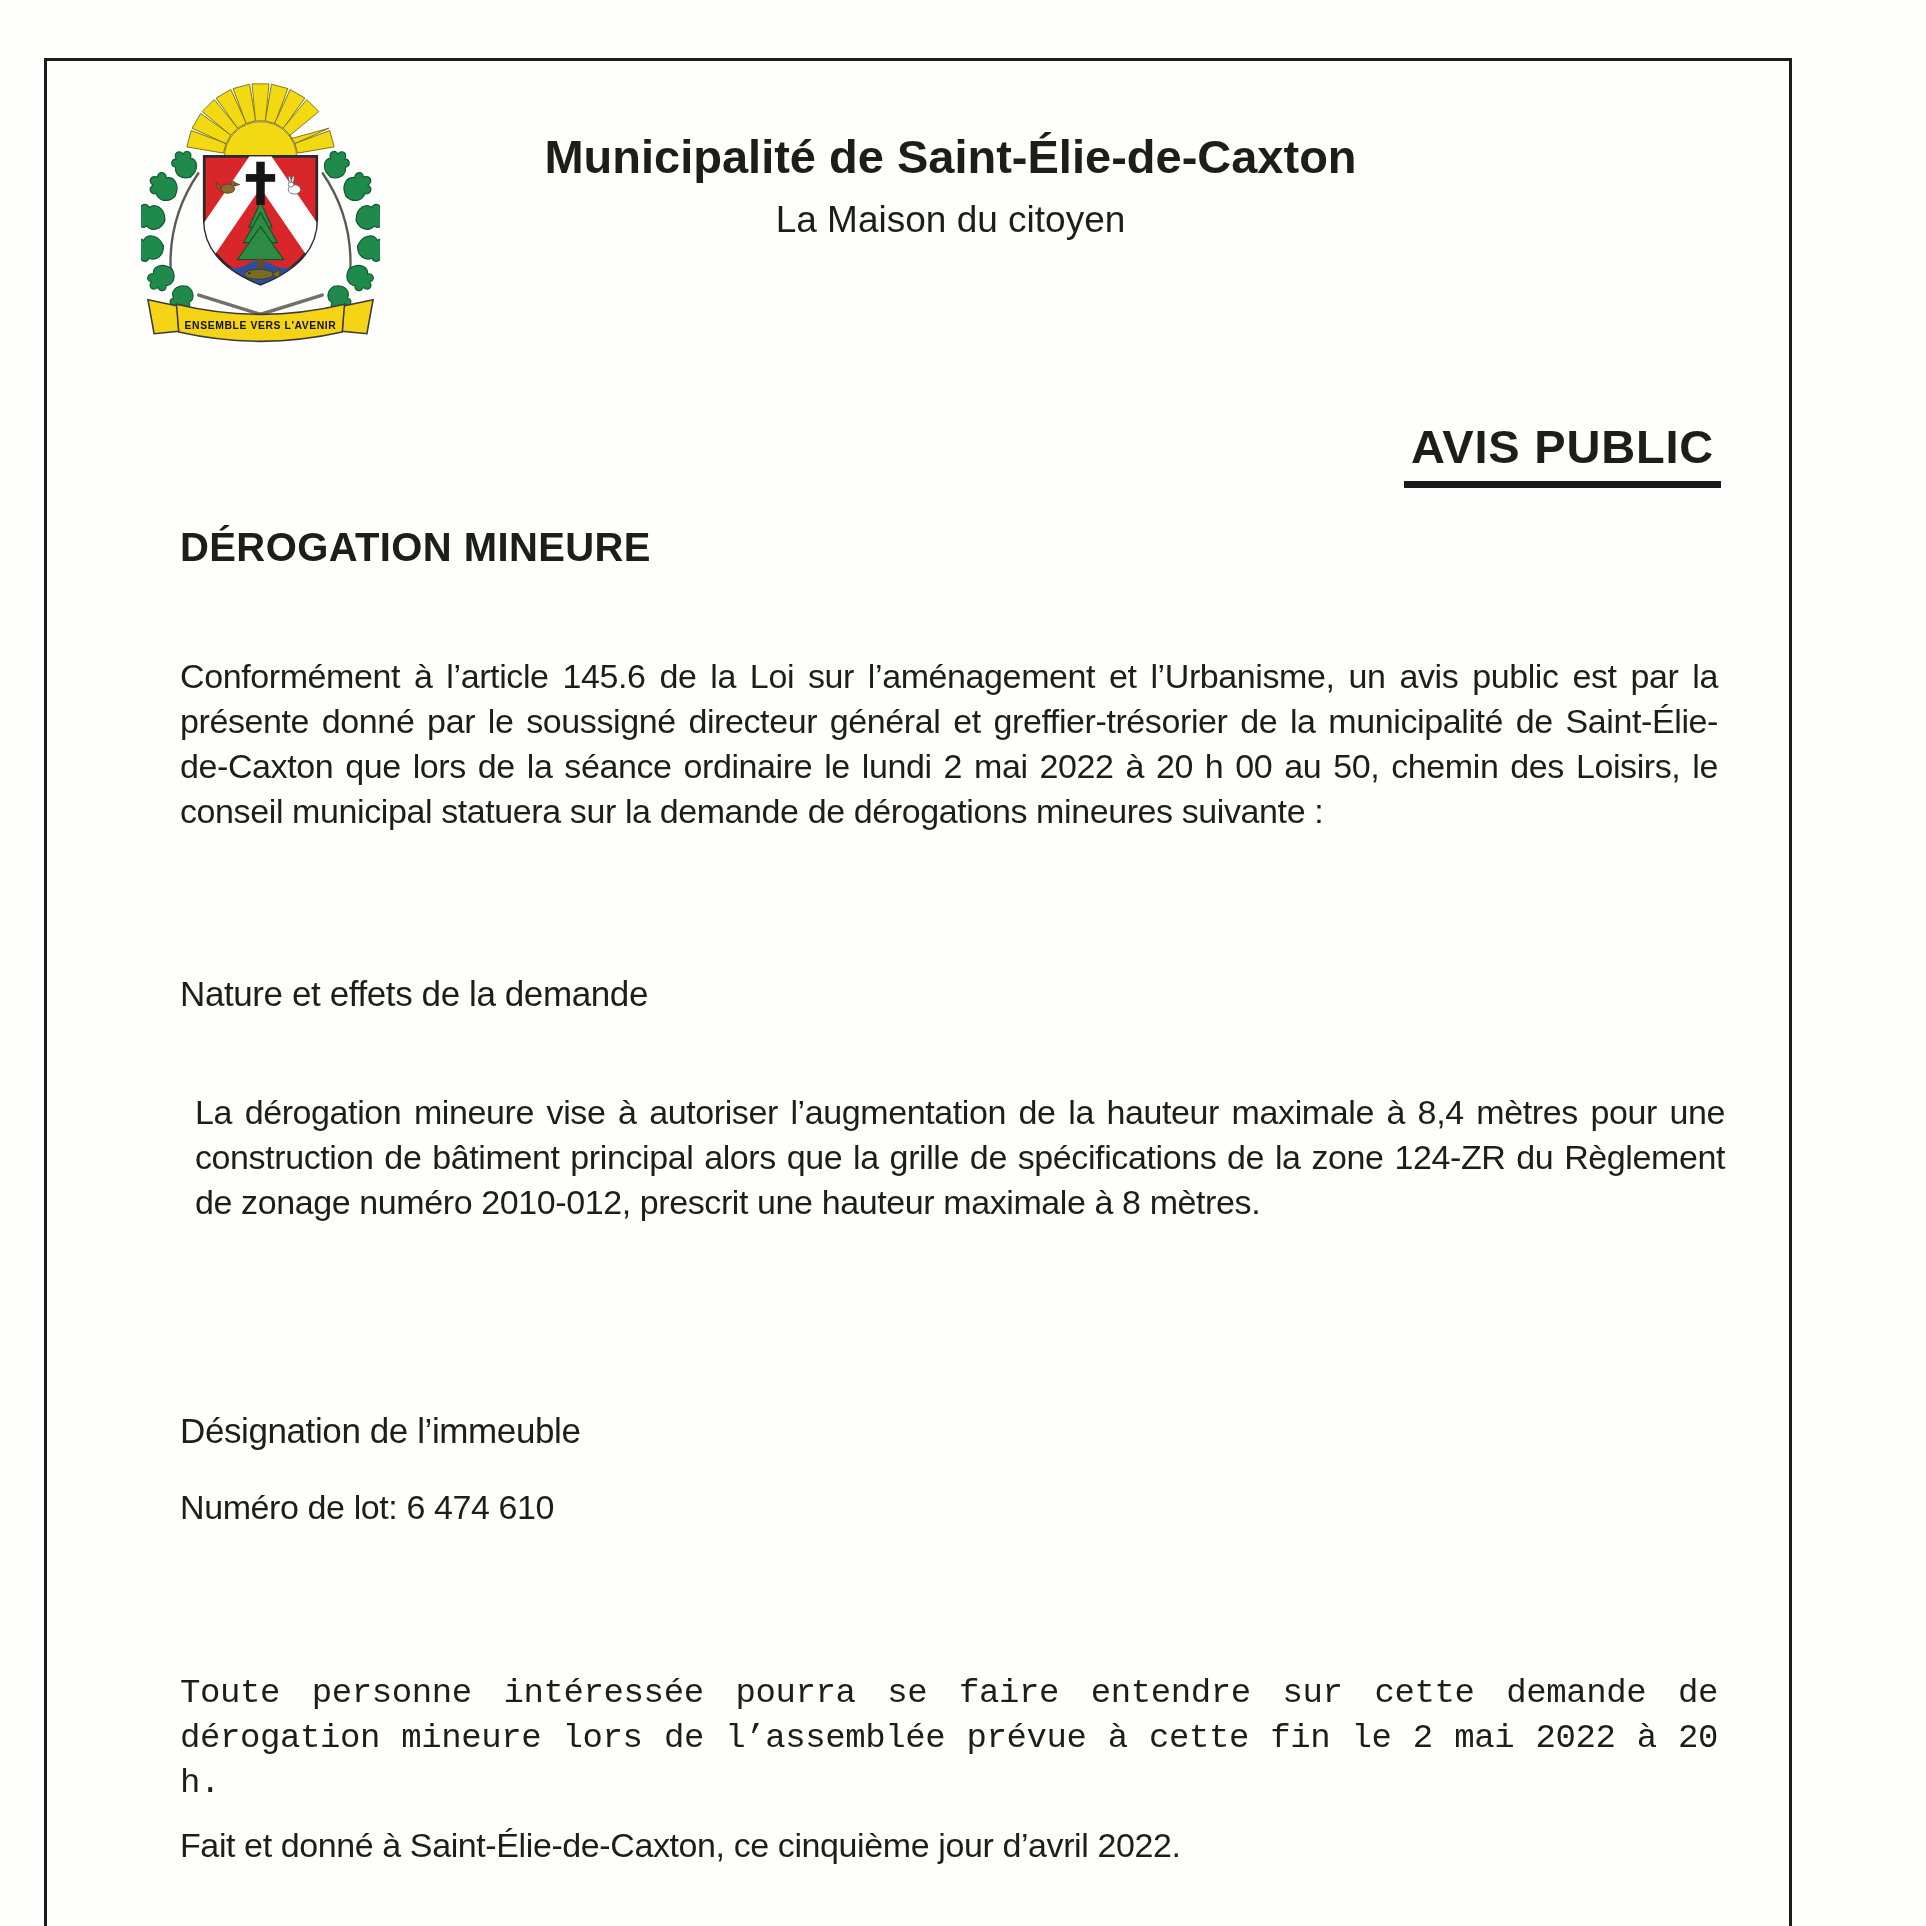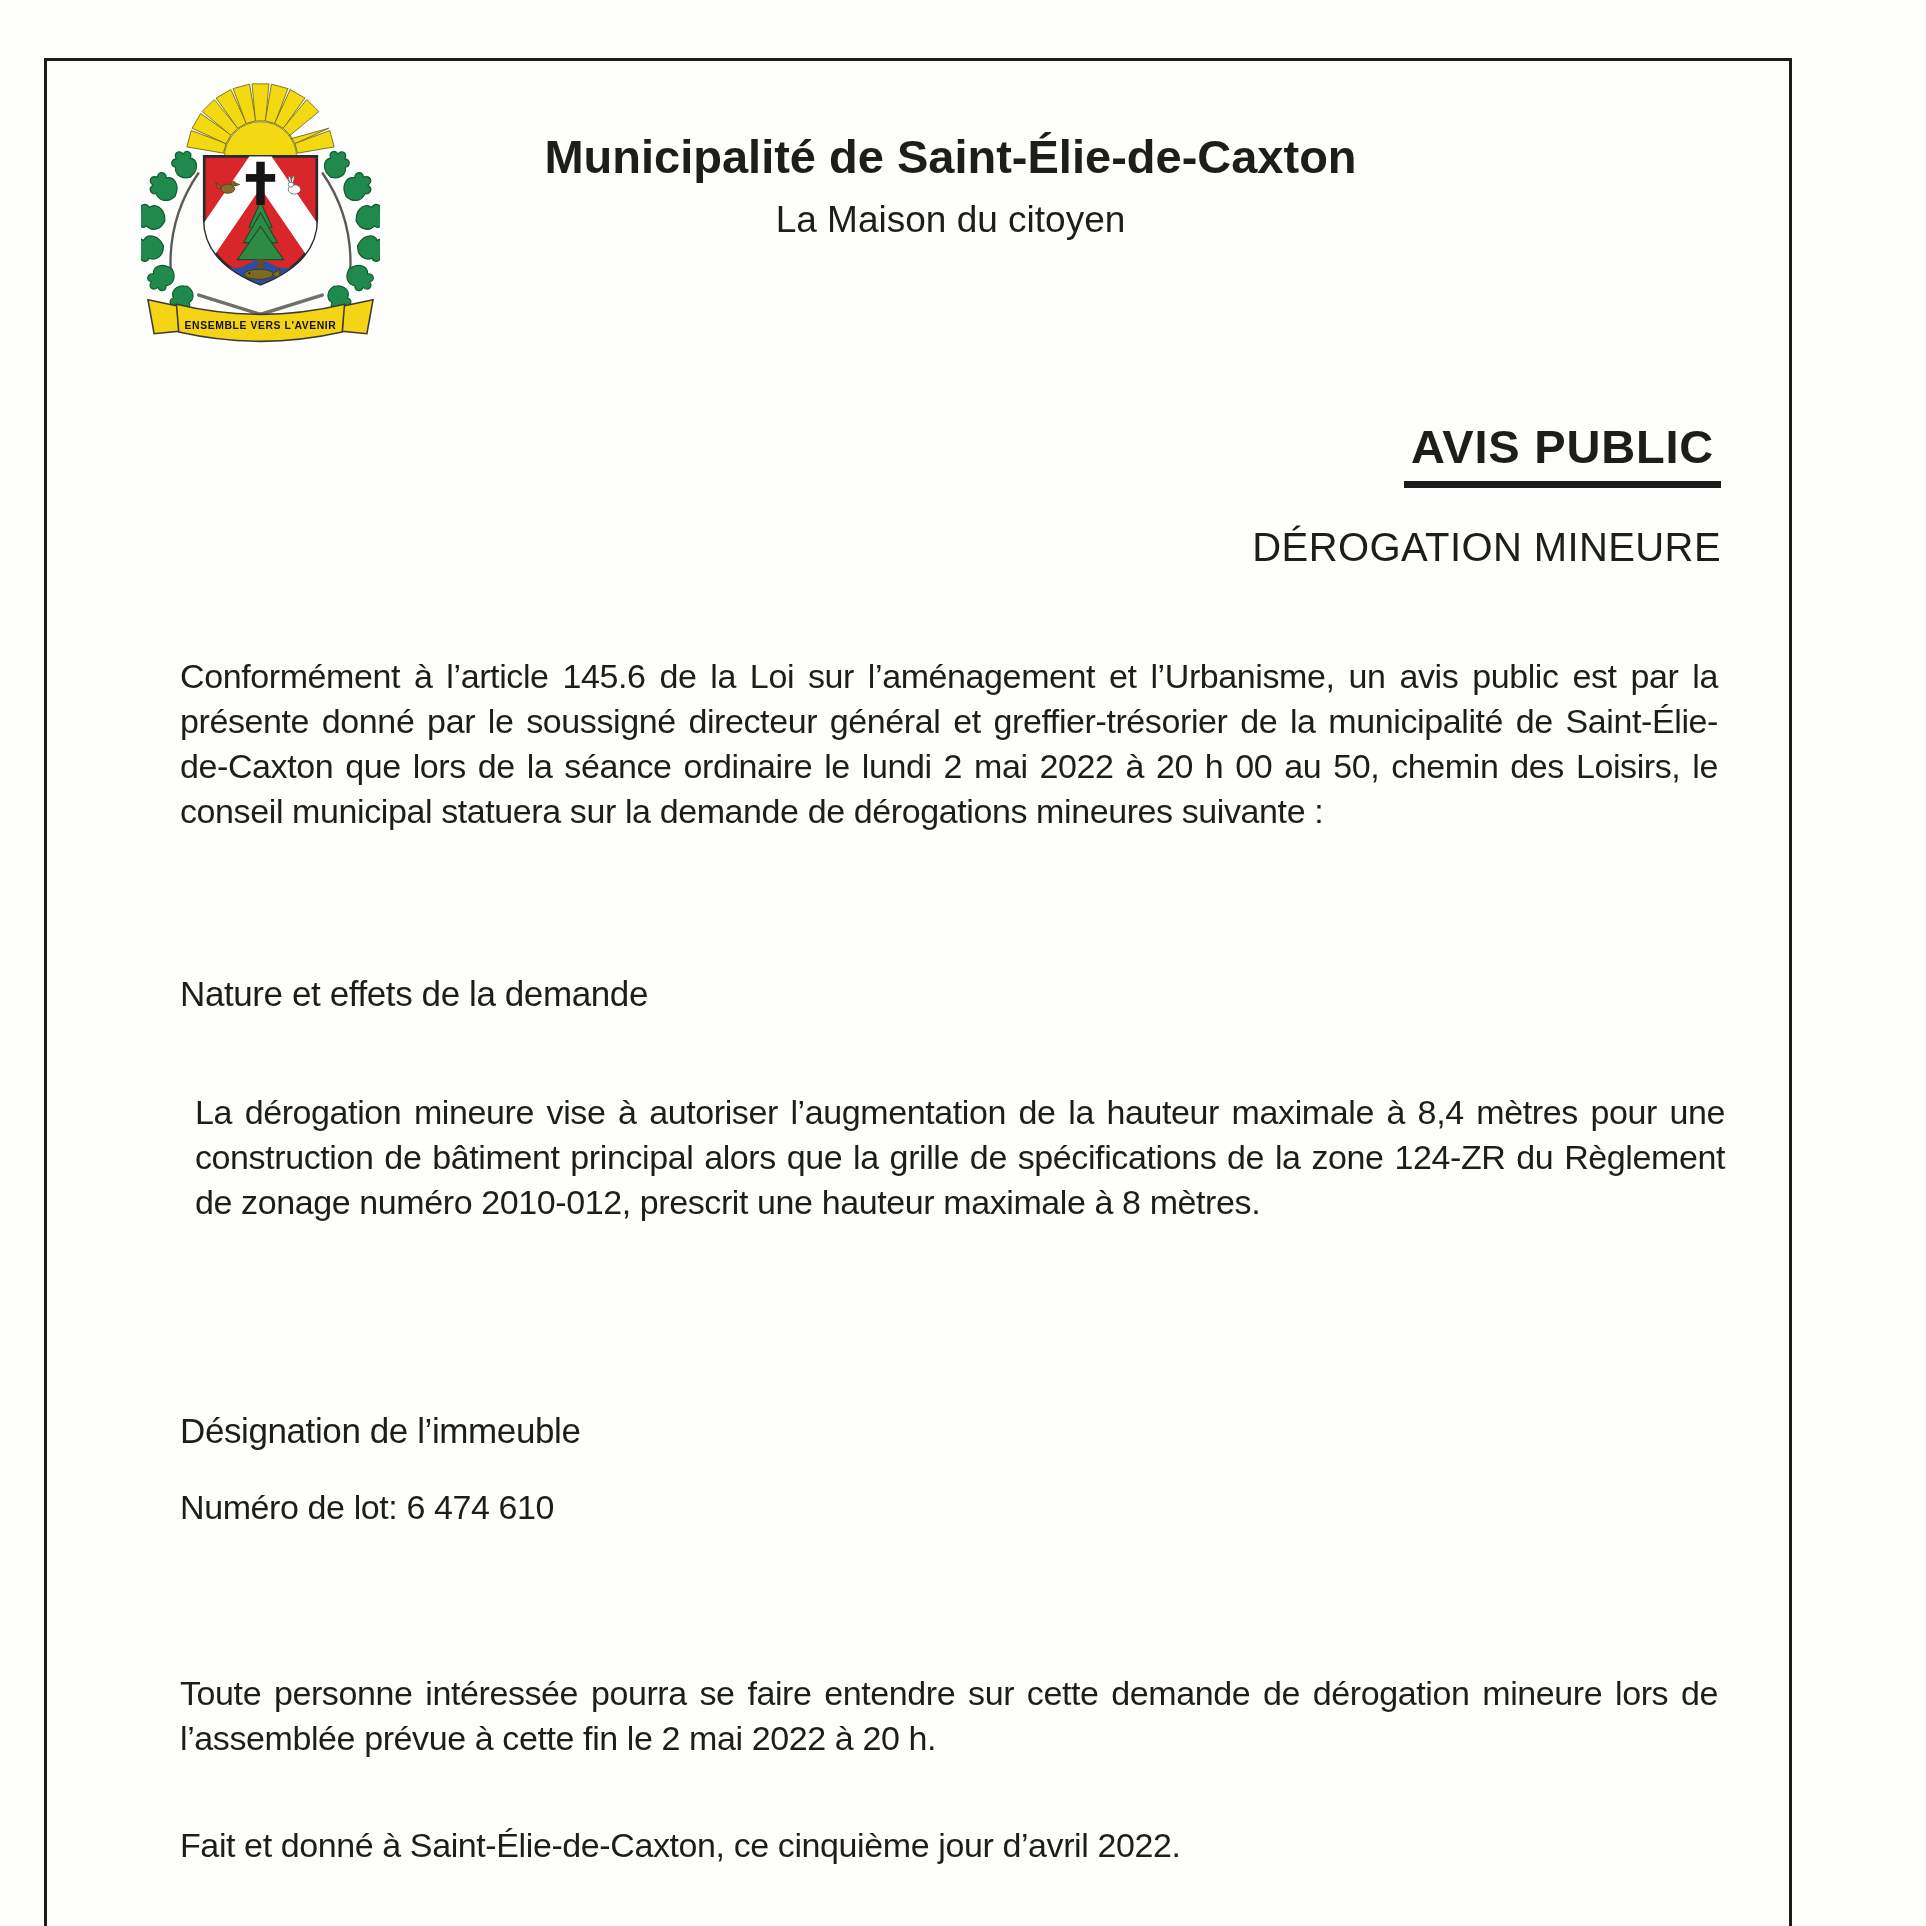--- a/index.html
+++ b/index.html
@@ -12,30 +12,30 @@
     border:3.9px solid #1c1c1c;box-sizing:border-box;background:#fefefc;
   }
   .abs{position:absolute;}
   .logo{left:94px;top:15.4px;width:239px;height:274px;}
   .header-block{left:133px;top:67px;width:1541px;text-align:center;}
   .muni-title{font-size:47px;font-weight:bold;line-height:58px;letter-spacing:0px;}
   .tagline{font-size:37px;line-height:54px;margin-top:7px;}
   .avis-wrap{left:133px;top:358px;width:1541px;text-align:right;}
   .avis{display:inline-block;font-size:47px;font-weight:bold;letter-spacing:0.8px;
         border-bottom:7.7px solid #1b1b1b;padding:0 7px 7px 7px;}
-  .derogation{left:133px;top:464px;width:1541px;text-align:right;
-        font-size:40px;font-weight:normal;letter-spacing:0.4px;}
+  .derogation{left:133px;top:464px;width:1541px;text-align:left;
+        font-size:40px;font-weight:bold;letter-spacing:0.4px;}
   .body-text{font-size:34px;line-height:45px;letter-spacing:-0.4px;text-align:justify;}
   .intro{left:133px;top:593px;width:1538px;}
   .section-h{font-size:35px;font-weight:normal;letter-spacing:-0.4px;}
   .nature-h{left:133px;top:913px;width:1538px;}
   .nature-b{left:148px;top:1029px;width:1530px;}
   .designation-h{left:133px;top:1350px;width:1538px;}
   .designation-lines{left:133px;top:1421px;width:1538px;font-size:34px;line-height:50px;letter-spacing:-0.4px;}
-  .hearing{left:133px;top:1610px;width:1538px;}
+  .hearing{left:133px;top:1610px;width:1538px;font-family:Liberation Mono, monospace;}
   .closing{left:133px;top:1762px;width:1538px;text-align:left;}
   .sig-svg{left:23px;top:1834px;width:366px;height:270px;}
 </style>
 </head>
 <body>
 
 <div class="page">
   <div class="frame">
 
     <svg class="abs logo" viewBox="0 0 620 710" xmlns="http://www.w3.org/2000/svg">

